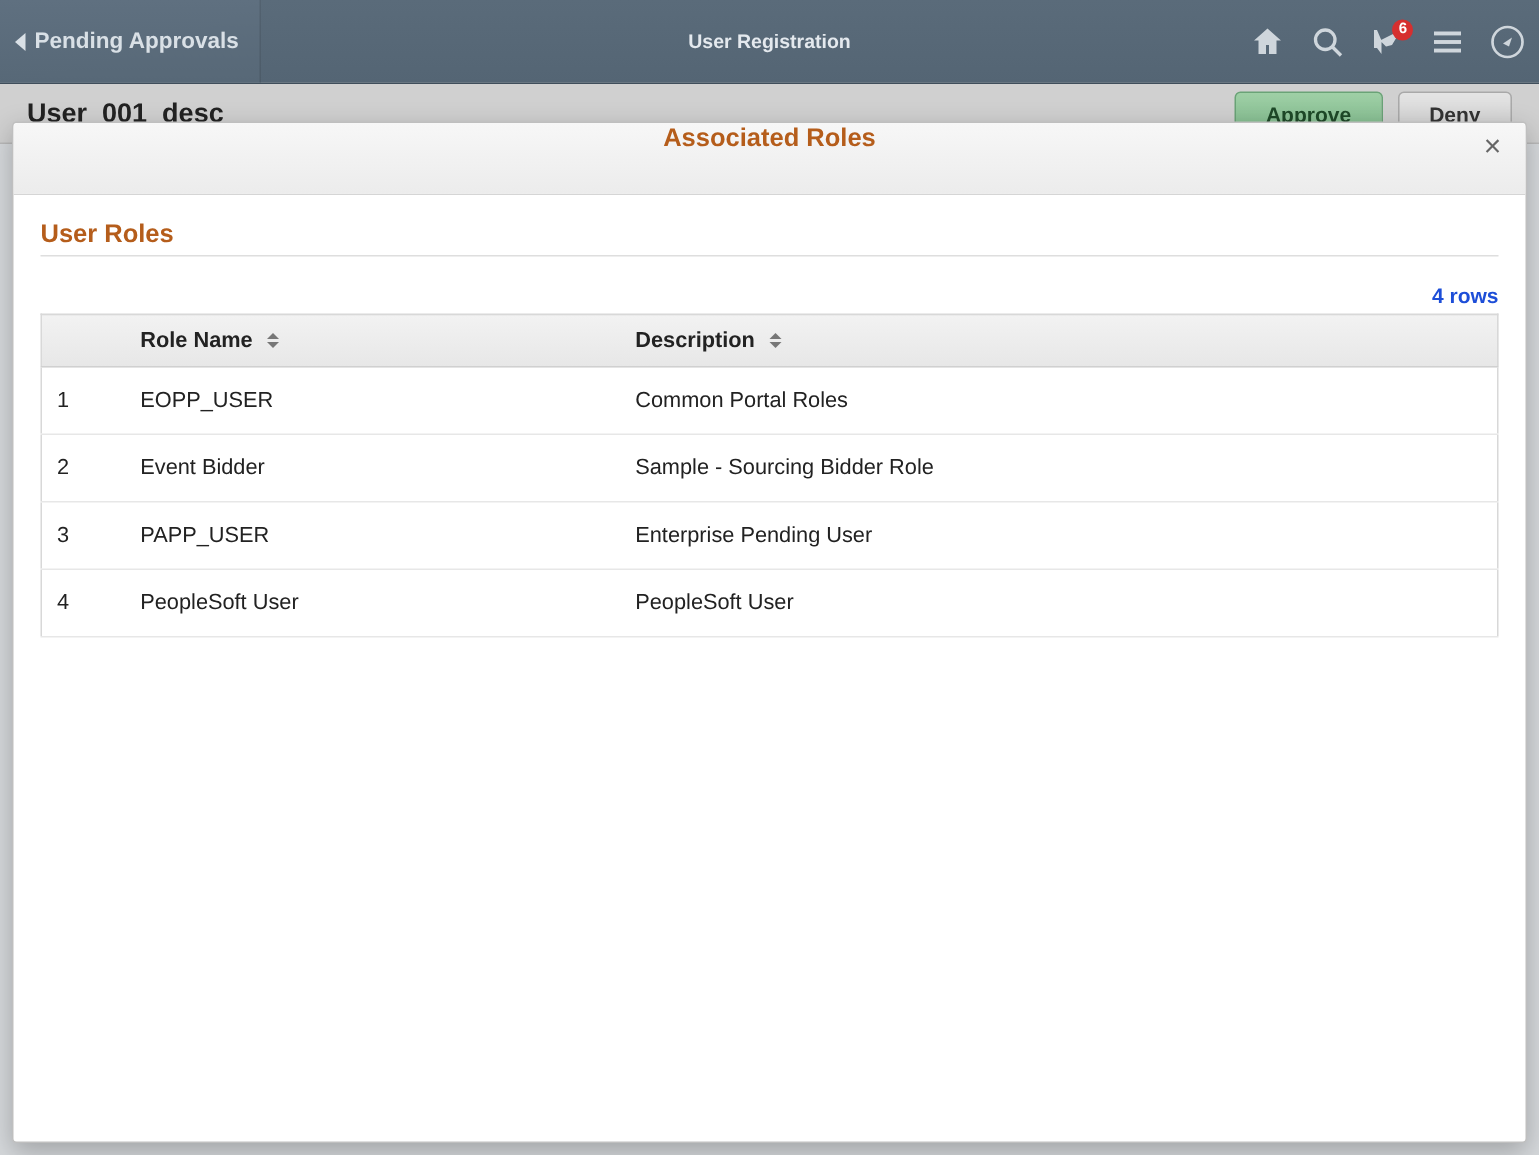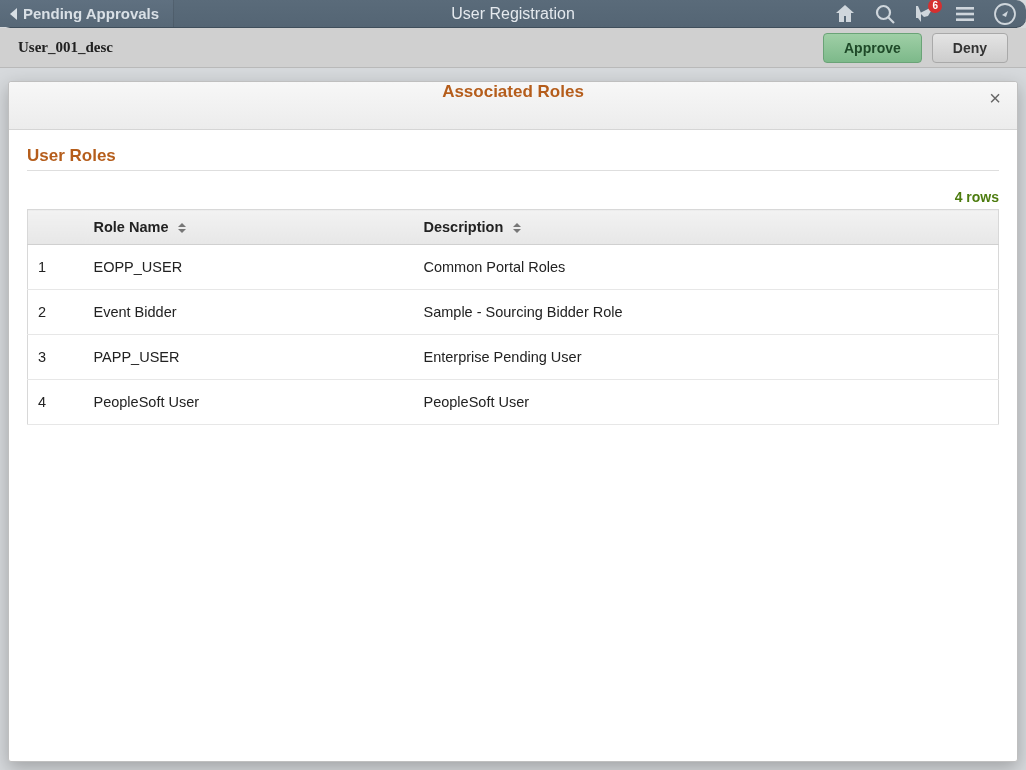--- a/index.html
+++ b/index.html
@@ -3,27 +3,26 @@
 <meta charset="utf-8">
 <style>
   * { box-sizing: border-box; margin: 0; padding: 0; }
   html, body { width: 1026px; height: 770px; font-family: Arial, Helvetica, sans-serif; overflow: hidden; }
   .page {
     width: 1026px; height: 770px;
     background: #d6d9dc;
     position: relative;
   }
   .topbar {
-    height: 28px;
+    height: 56px;
     background: linear-gradient(to bottom, #5a6b7a 0%, #546574 100%);
     display: flex;
     align-items: center;
     color: #e4e9ee;
     border-bottom: 1px solid #3f4e5b;
-    border-radius: 10px;
   }
   .back-button {
     display: flex;
     align-items: center;
     gap: 6px;
     padding: 0 14px 0 10px;
     height: 100%;
     cursor: pointer;
     font-size: 15px;
     font-weight: bold;
@@ -34,22 +33,22 @@
   .chev-left {
     width: 0; height: 0;
     border-top: 6px solid transparent;
     border-bottom: 6px solid transparent;
     border-right: 7px solid #d9e0e6;
   }
   .page-title {
     position: absolute;
     left: 50%;
     transform: translateX(-50%);
-    font-size: 16px;
-    font-weight: normal;
+    font-size: 13px;
+    font-weight: bold;
     color: #e4e9ee;
   }
   .topbar-icons {
     position: absolute;
     right: 8px;
     display: flex;
     align-items: center;
     gap: 14px;
     height: 100%;
   }
@@ -75,23 +74,22 @@
     height: 40px;
     background: #d0d0d0;
     border-bottom: 1px solid #b9b9b9;
     display: flex;
     align-items: center;
     padding: 0 18px;
     justify-content: space-between;
   }
   .user-desc {
     font-weight: bold;
-    font-size: 15px;
+    font-size: 18px;
     color: #222;
-    font-family: Liberation Serif, serif;
   }
   .subbar-actions {
     display: flex;
     gap: 10px;
   }
   .btn {
     height: 30px;
     padding: 0 20px;
     font-weight: bold;
     font-size: 14px;
@@ -160,21 +158,21 @@
   }
   .section-rule {
     border: none;
     border-top: 1px solid #dedede;
     margin-bottom: 18px;
   }
   .rows-count {
     text-align: right;
     font-size: 14px;
     font-weight: bold;
-    color: #4d7c0f;
+    color: #1d4ed8;
     margin-bottom: 4px;
   }
   table.grid {
     width: 100%;
     border-collapse: collapse;
     border: 1px solid #d8d8d8;
     font-size: 14.5px;
   }
   table.grid thead th {
     background: linear-gradient(to bottom,#f2f2f2 0%, #e7e7e7 100%);

